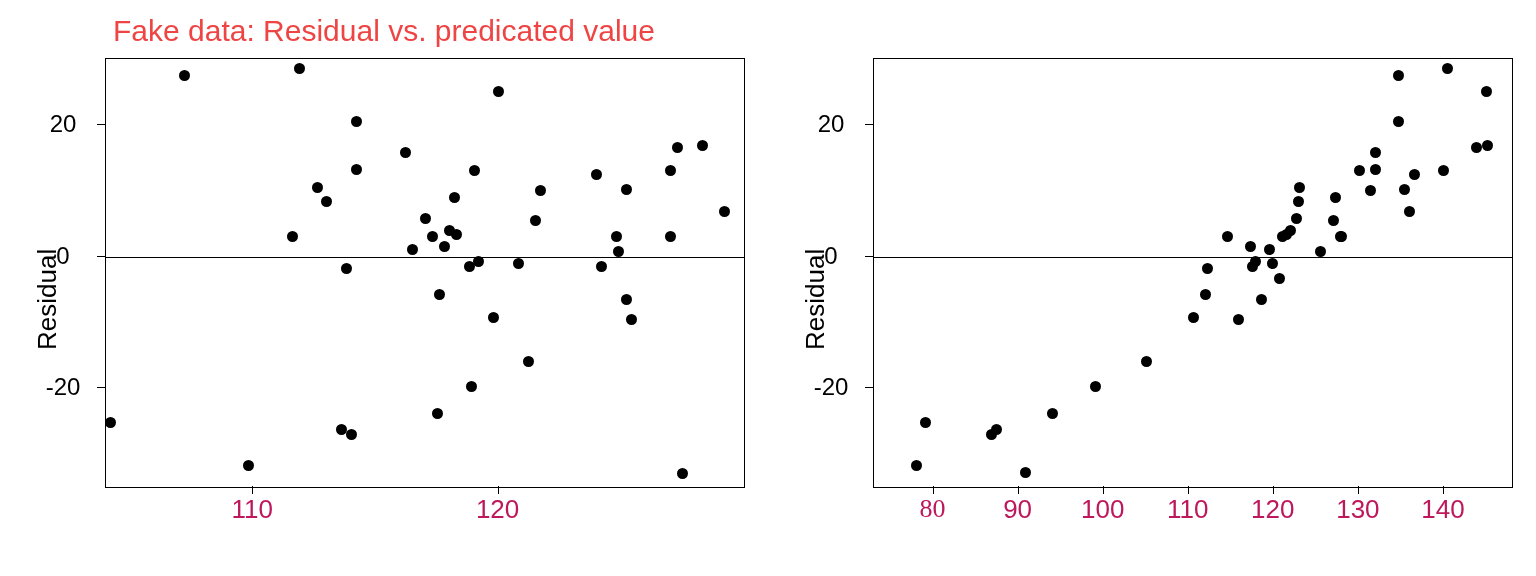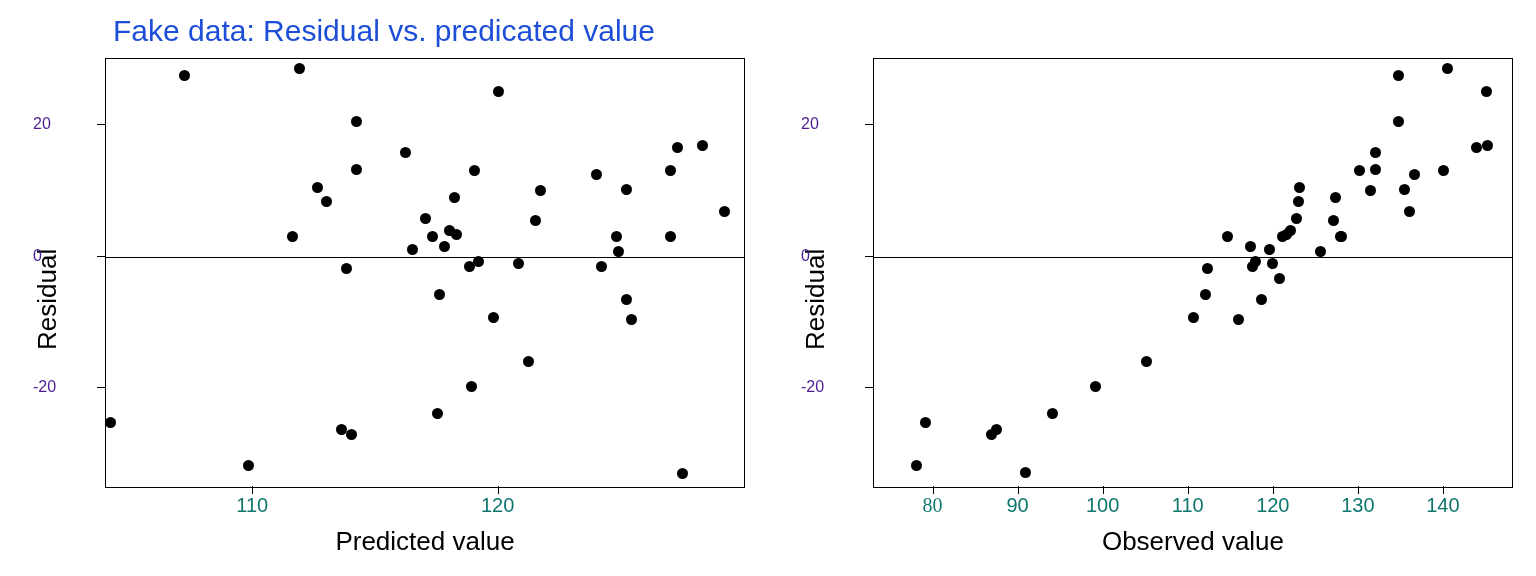--- a/index.html
+++ b/index.html
@@ -19,21 +19,21 @@
     width: 768px;
     height: 576px;
     position: relative;
   }
   .title {
     position: absolute;
     top: 14px;
     width: 100%;
     text-align: center;
     font-size: 30px;
-    color: #1d4ed8;
+    color: #ef4444;
   }
   .plotbox {
     position: absolute;
     border: 1.5px solid #000;
     box-sizing: border-box;
   }
   .plotarea {
     position: absolute;
     left: 0; top: 0; width: 100%; height: 100%;
     overflow: visible;
@@ -56,40 +56,40 @@
   }
   .x-ticks, .y-ticks {
     position: absolute;
   }
   .xtick {
     position: absolute;
     top: 0;
     width: 60px;
     margin-left: -30px;
     text-align: center;
-    font-size: 20px;
-    color: #0f766e;
+    font-size: 26px;
+    color: #be185d;
   }
   .xtick-mark {
     position: absolute;
     width: 0;
     border-left: 1.5px solid #000;
     height: 8px;
     top: -8px;
     left: 50%;
   }
   .ytick {
     position: absolute;
     right: 12px;
     height: 24px;
     margin-top: -12px;
     line-height: 24px;
-    text-align: left;
-    font-size: 16px;
-    color: #4c1d95;
+    text-align: center;
+    font-size: 24px;
+    color: #000000;
     width: 60px;
   }
   .ytick-mark {
     position: absolute;
     right: -12px;
     top: 50%;
     width: 8px;
     border-top: 1.5px solid #000;
   }
   .xlabel {
@@ -167,21 +167,20 @@
     </div>
     <div class="x-ticks" id="xticks-0" style="left:105px; top:494px; width:640px;">
         <div class="xtick" style="left: 147.231px;">110<div class="xtick-mark"></div></div>
         <div class="xtick" style="left: 392.615px;">120<div class="xtick-mark"></div></div>
       </div>
     <div class="y-ticks" id="yticks-0" style="left:33px; top:58px; height:430px; width:72px;">
         <div class="ytick" style="top: 329.231px;">-20<div class="ytick-mark"></div></div>
         <div class="ytick" style="top: 197.538px;">0<div class="ytick-mark"></div></div>
         <div class="ytick" style="top: 65.8462px;">20<div class="ytick-mark"></div></div>
       </div>
-    <div class="xlabel" style="left:105px; top:526px; width:640px;">Predicted value</div>
   </div>
   <div class="panel">
     <div class="ylabel" style="left:32px; top:350px;">Residual</div>
     <div class="plotbox" id="plot-1" style="left:105px; top:58px; width:640px; height:430px;">
       <div class="plotarea" id="area-1">
           <div class="zero-line" style="top: 197.538px;"></div>
           <div class="pt" style="left: 42.5333px; top: 406.271px;"></div>
           <div class="pt" style="left: 51.04px; top: 363.471px;"></div>
           <div class="pt" style="left: 117.392px; top: 375.323px;"></div>
           <div class="pt" style="left: 122.496px; top: 370.055px;"></div>
@@ -235,15 +234,14 @@
         <div class="xtick" style="left: 314.747px;">110<div class="xtick-mark"></div></div>
         <div class="xtick" style="left: 399.813px;">120<div class="xtick-mark"></div></div>
         <div class="xtick" style="left: 484.88px;">130<div class="xtick-mark"></div></div>
         <div class="xtick" style="left: 569.947px;">140<div class="xtick-mark"></div></div>
       </div>
     <div class="y-ticks" id="yticks-1" style="left:33px; top:58px; height:430px; width:72px;">
         <div class="ytick" style="top: 329.231px;">-20<div class="ytick-mark"></div></div>
         <div class="ytick" style="top: 197.538px;">0<div class="ytick-mark"></div></div>
         <div class="ytick" style="top: 65.8462px;">20<div class="ytick-mark"></div></div>
       </div>
-    <div class="xlabel" style="left:105px; top:526px; width:640px;">Observed value</div>
   </div>
 </div>
 
 </body></html>

